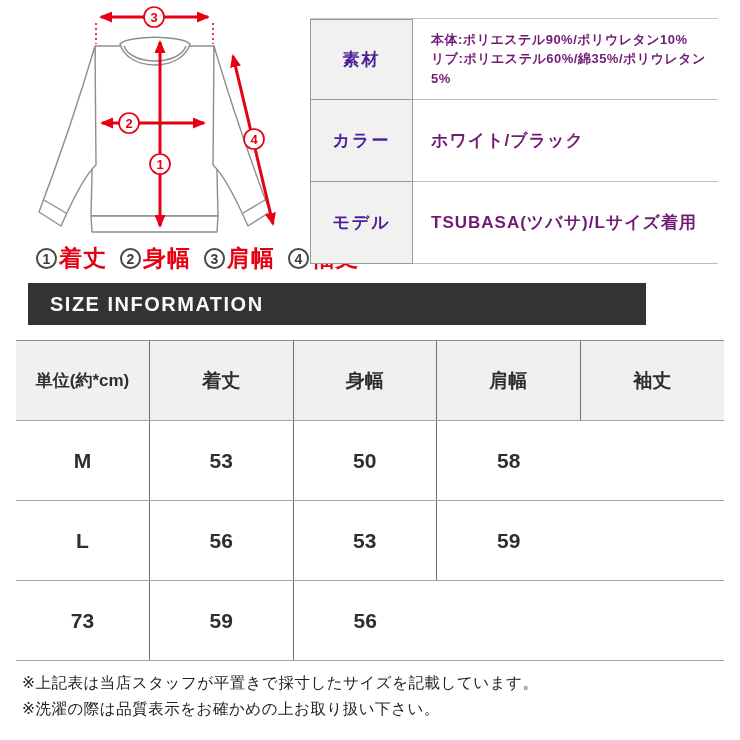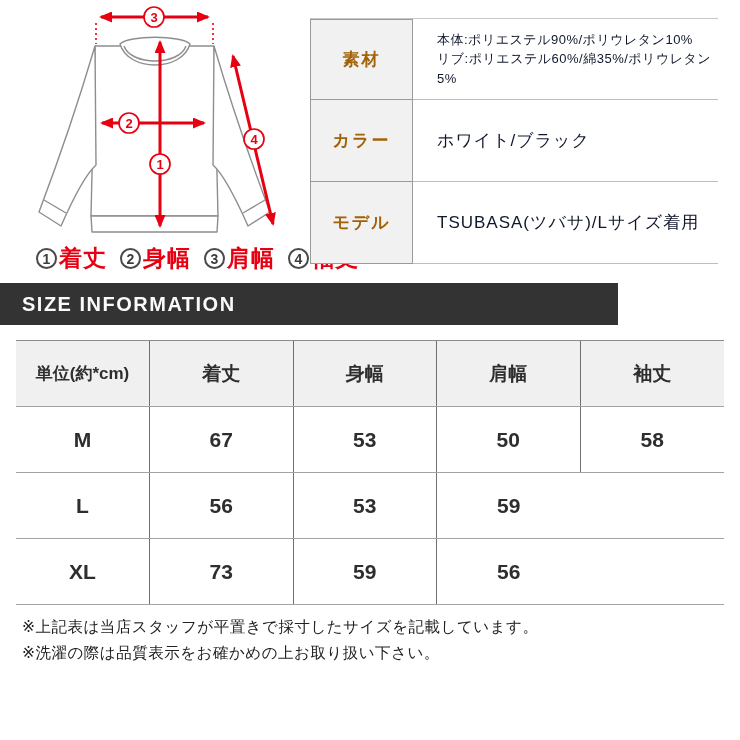--- a/index.html
+++ b/index.html
@@ -34,50 +34,50 @@
   .spec-table { position: absolute; left: 310px; top: 18px; width: 408px; }
   .spec-row { display: flex; align-items: stretch; height: 82px; border-bottom: 1px solid #bdbdbd; }
   .spec-row:first-child .spec-label { border-top: 1px solid #9a9a9a; }
   .spec-row:first-child { border-top: 1px solid #c7c7c7; }
   .spec-label {
     width: 103px; flex: 0 0 103px;
     background: #f1f1f1;
     border-left: 1px solid #9a9a9a; border-right: 1px solid #9a9a9a;
     border-bottom: 1px solid #9a9a9a;
     display: flex; align-items: center; justify-content: center;
-    font-size: 17px; font-weight: bold; color: #a16207; letter-spacing: 2px;
+    font-size: 17px; font-weight: bold; color: #4c1d95; letter-spacing: 2px;
     margin-bottom: -1px;
     text-align: right;
   }
   .spec-value {
     flex: 1; display: flex; align-items: center;
-    padding-left: 24px; font-size: 17px; font-weight: 400; color: #0f172a;
+    padding-left: 18px; font-size: 17px; font-weight: 700; color: #701a75;
     letter-spacing: 1px;
   }
   .spec-row.small .spec-value {
     font-size: 13px; line-height: 1.5; white-space: pre-line; letter-spacing: 0.5px;
   }
 
   
   .size-banner {
     width: 618px; height: 42px; background: #333333;
-    display: flex; align-items: center; padding-left: 22px;
+    display: flex; align-items: center; padding-left: 22px; margin-left: 28px;
   }
   .size-banner span {
     color: #fafafa; font-size: 20px; font-weight: bold; letter-spacing: 1.5px;
   }
 
   
   .size-table {
     margin: 15px 16px 0 16px;
     border-top: 1px solid #8c8c8c;
   }
   .st-row {
     display: grid; grid-template-columns: 134px 1fr 1fr 1fr 1fr;
-    height: 66px; border-bottom: 1px solid #a3a3a3;
+    height: 80px; border-bottom: 1px solid #a3a3a3;
   }
   .st-cell {
     display: flex; align-items: center; justify-content: center;
     border-right: 1px solid #6f6f6f;
     font-size: 21px; font-weight: 600; color: #2e2e2e;
   }
   .st-cell:last-child { border-right: none; }
   .st-row.header { background: #f0f0f0; }
   .st-row.header .st-cell { font-size: 19px; font-weight: bold; }
   .st-row.header .st-cell.unit { font-size: 17px; letter-spacing: 0; }
@@ -183,33 +183,31 @@
 <div class="size-table">
   <div class="st-row header">
     <div class="st-cell unit">単位(約*cm)</div>
     <div class="st-cell">着丈</div>
     <div class="st-cell">身幅</div>
     <div class="st-cell">肩幅</div>
     <div class="st-cell">袖丈</div>
   </div>
   <div class="st-row">
     <div class="st-cell">M</div>
-    <div class="st-cell">67</div>
     <div class="st-cell">53</div>
     <div class="st-cell">50</div>
     <div class="st-cell">58</div>
   </div>
   <div class="st-row">
     <div class="st-cell">L</div>
     <div class="st-cell">56</div>
     <div class="st-cell">53</div>
     <div class="st-cell">59</div>
   </div>
   <div class="st-row">
-    <div class="st-cell">XL</div>
     <div class="st-cell">73</div>
     <div class="st-cell">59</div>
     <div class="st-cell">56</div>
   </div>
 </div>
 
 <div class="notes">
   <div class="note-line">※上記表は当店スタッフが平置きで採寸したサイズを記載しています。</div>
   <div class="note-line">※洗濯の際は品質表示をお確かめの上お取り扱い下さい。</div>
 </div>

